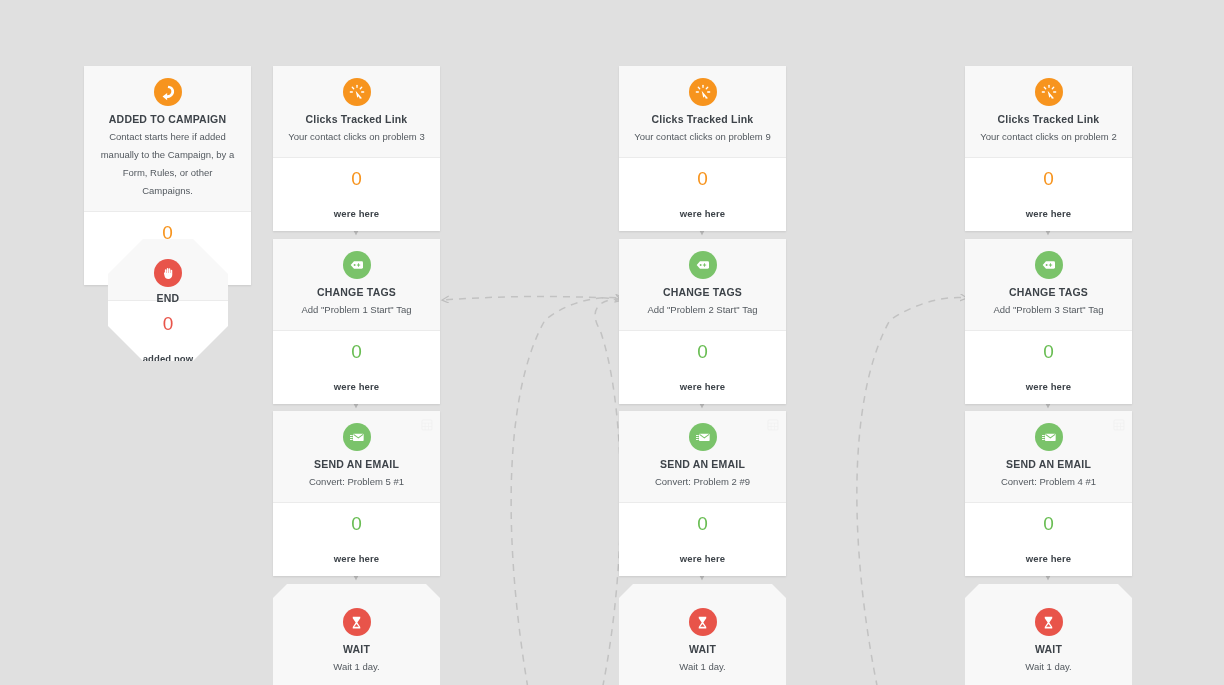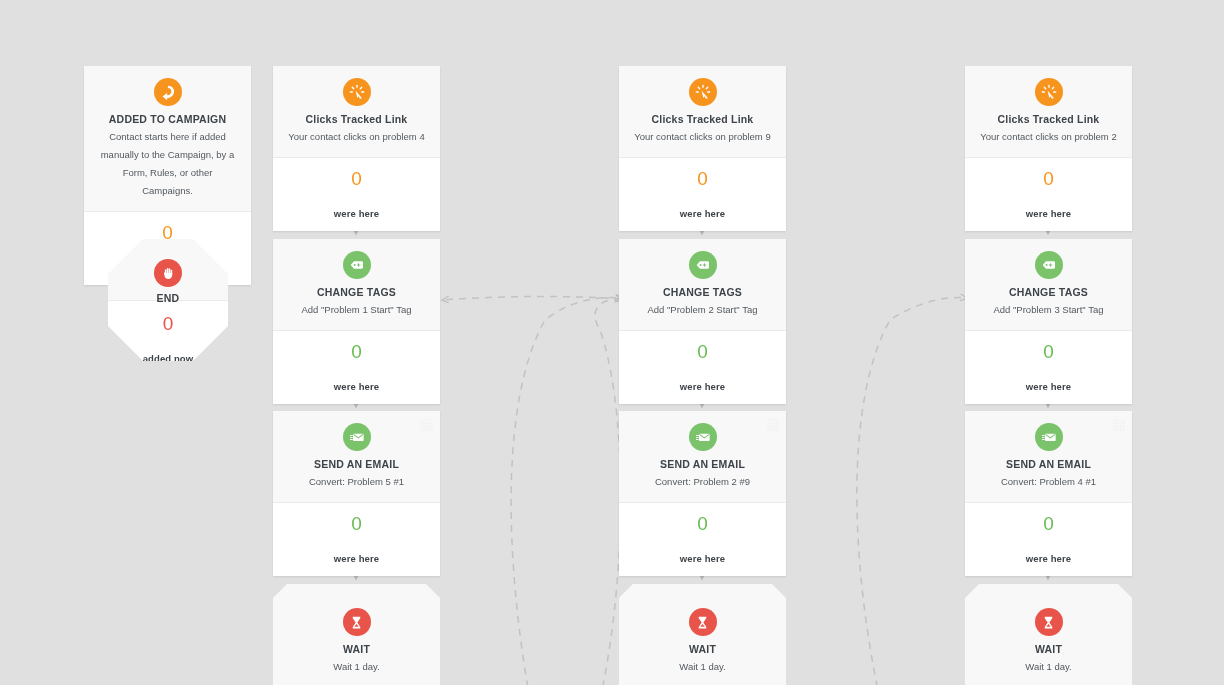--- a/index.html
+++ b/index.html
@@ -226,21 +226,21 @@
             <rect x="11" y="1" width="2" height="5" rx="1"></rect>
             <rect x="11" y="1" width="2" height="5" rx="1" transform="rotate(45 12 12)"></rect>
             <rect x="11" y="1" width="2" height="5" rx="1" transform="rotate(-45 12 12)"></rect>
             <rect x="11" y="1" width="2" height="5" rx="1" transform="rotate(90 12 12)"></rect>
             <rect x="11" y="1" width="2" height="5" rx="1" transform="rotate(-90 12 12)"></rect>
             <path d="M10 10 L19.5 21.5 L16.2 22.2 L14.6 18.4 L12.4 20.6 Z"></path>
           </g>
         </svg>
       </div>
       <div class="node-title">Clicks Tracked Link</div>
-      <div class="node-subtitle">Your contact clicks on problem 4</div>
+      <div class="node-subtitle">Your contact clicks on problem 3</div>
     </div>
     <div class="node-body">
       <div class="node-count c-orange">0</div>
       <div class="node-count-label">were here</div>
     </div>
   </div>
 
   <div class="node" style="left:273px; top:239px; width:167px;">
     <div class="node-head">
       <div class="icon-circle bg-green">

